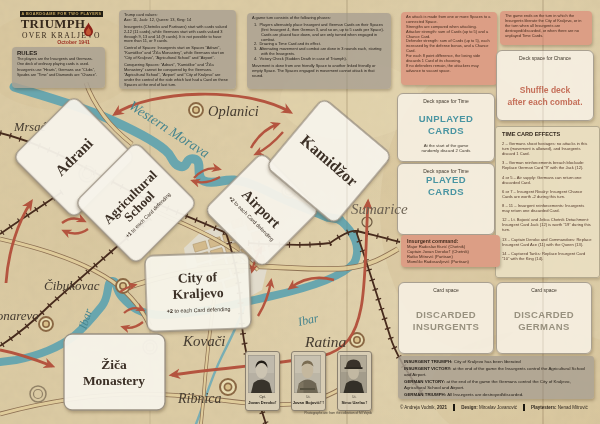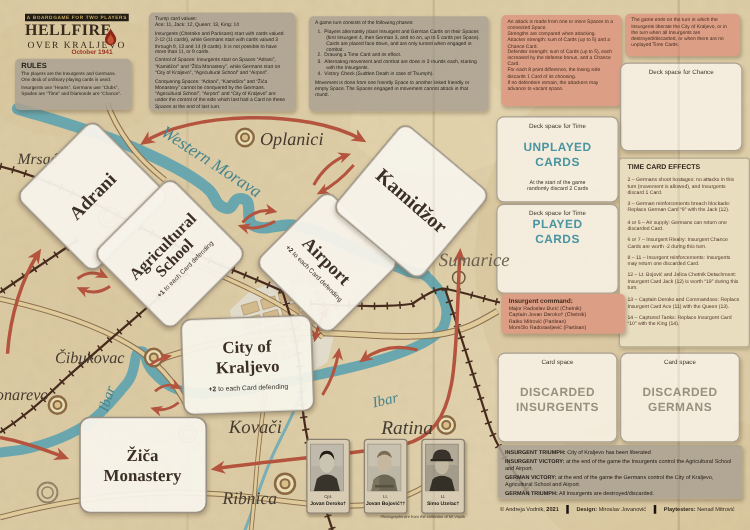--- a/index.html
+++ b/index.html
@@ -253,21 +253,21 @@
 </g>
 
 <g>
 <rect x="64" y="334" width="101" height="76" rx="8" fill="#fbf8ef" fill-opacity="0.93" stroke="#9a9183" stroke-width="1.3" style="filter:drop-shadow(1px 2px 1.5px rgba(70,50,25,.3))"></rect>
 <text text-anchor="middle" font-family="Liberation Serif,serif" font-weight="bold" font-size="13.5" fill="#3c3026"><tspan x="114" y="369">Žiča</tspan><tspan x="114" y="385">Monastery</tspan></text>
 </g>
 </svg>
 
 <div style="position:absolute;left:20px;top:11px;width:83px;height:6px;background:#211d14;color:#c9a95f;font-size:3.8px;font-weight:bold;text-align:center;line-height:6px;letter-spacing:.5px;">A BOARDGAME FOR TWO PLAYERS</div>
 
-<div style="position:absolute;left:20px;top:17px;width:66px;text-align:center;font-family:'Liberation Serif',serif;font-weight:bold;font-size:12.8px;letter-spacing:.4px;color:#372a1d;">HELLFIRE</div>
+<div style="position:absolute;left:20px;top:17px;width:66px;text-align:center;font-family:'Liberation Serif',serif;font-weight:bold;font-size:12.8px;letter-spacing:.4px;color:#372a1d;">TRIUMPH</div>
 
 <div style="position:absolute;left:22px;top:31px;width:70px;text-align:center;font-family:'Liberation Serif',serif;font-size:7.6px;letter-spacing:1.3px;color:#372a1d;white-space:nowrap;">OVER KRALJEVO</div>
 
 <svg style="position:absolute;left:83px;top:22px;" width="11" height="15" viewBox="0 0 11 15">
       <path d="M5.5,0.5 C6.5,3.5 10,6 10,9.5 A4.5,4.8 0 1 1 1,9.5 C1,6 4.5,3.5 5.5,0.5 Z" fill="#8e2318"></path>
       <path d="M5.5,5 C6,7 8,8.2 8,10.3 A2.5,2.7 0 1 1 3,10.3 C3,8.2 5,7 5.5,5 Z" fill="#c25532"></path>
     </svg>
 
 <div style="position:absolute;left:24px;top:38.5px;width:66px;text-align:right;font-size:5.2px;font-weight:bold;color:#9e3426;">October 1941</div>
 
@@ -302,20 +302,21 @@
 For each 8 point difference, the losing side discards 1 Card of its choosing.<br>
 If no defenders remain, the attackers may advance to vacant space.</div>
 </div>
 
 <div class="sal" style="left:500px;top:11px;width:92px;height:34px;">
 <div class="t2">The game ends on the turn in which the Insurgents liberate the City of Kraljevo, or in the turn when all Insurgents are destroyed/discarded, or when there are no unplayed Time Cards.</div>
 </div>
 
 <div class="deck" style="left:496px;top:50px;width:96px;height:69px;">
 <div class="dh">Deck space for Chance</div>
+<div style="margin-top:24px;text-align:center;font-weight:bold;font-size:8.5px;color:#c5705a;line-height:1.4;">Shuffle deck<br>after each combat.</div>
 </div>
 
 <div class="deck" style="left:397px;top:93px;width:96px;height:67px;">
 <div class="dh">Deck space for Time</div>
 <div style="margin-top:9px;text-align:center;font-weight:bold;font-size:9.5px;color:#4a95a2;line-height:1.3;letter-spacing:.4px;">UNPLAYED<br>CARDS</div>
 <div style="margin-top:5px;text-align:center;font-size:4.3px;color:#3e362b;line-height:1.3;">At the start of the game<br>randomly discard 2 Cards</div>
 </div>
 
 <div class="deck" style="left:397px;top:163px;width:96px;height:70px;">
 <div class="dh">Deck space for Time</div>

